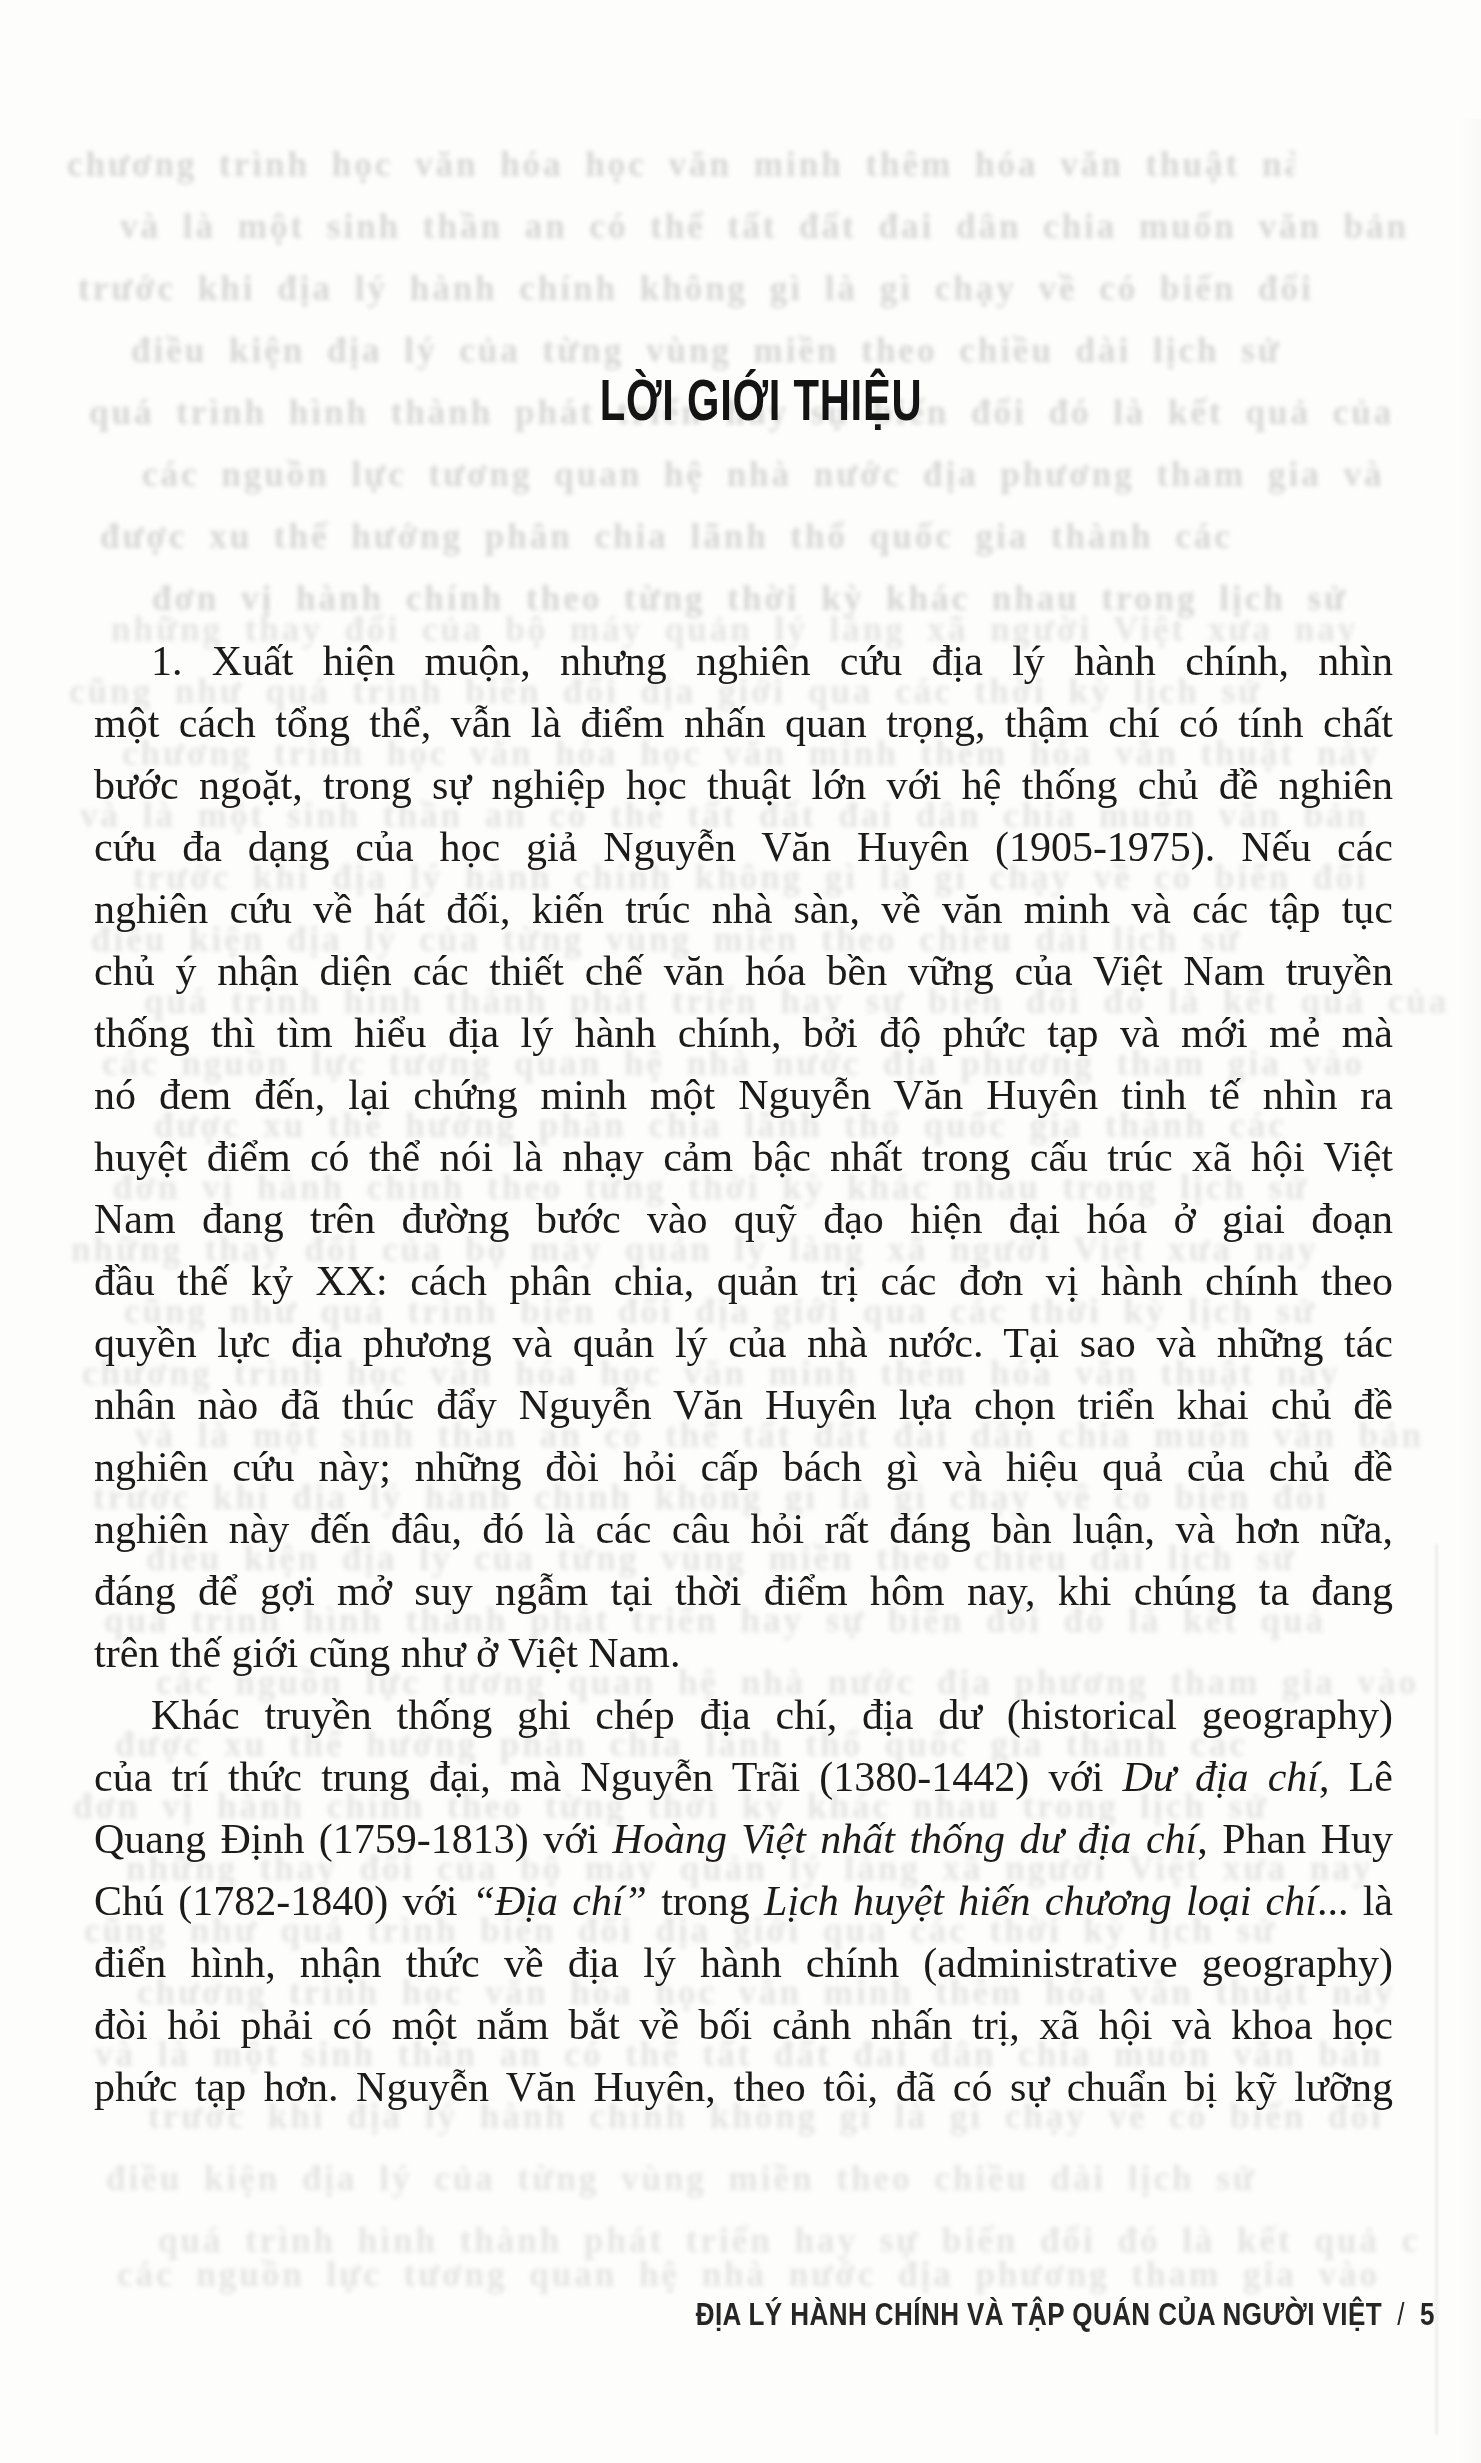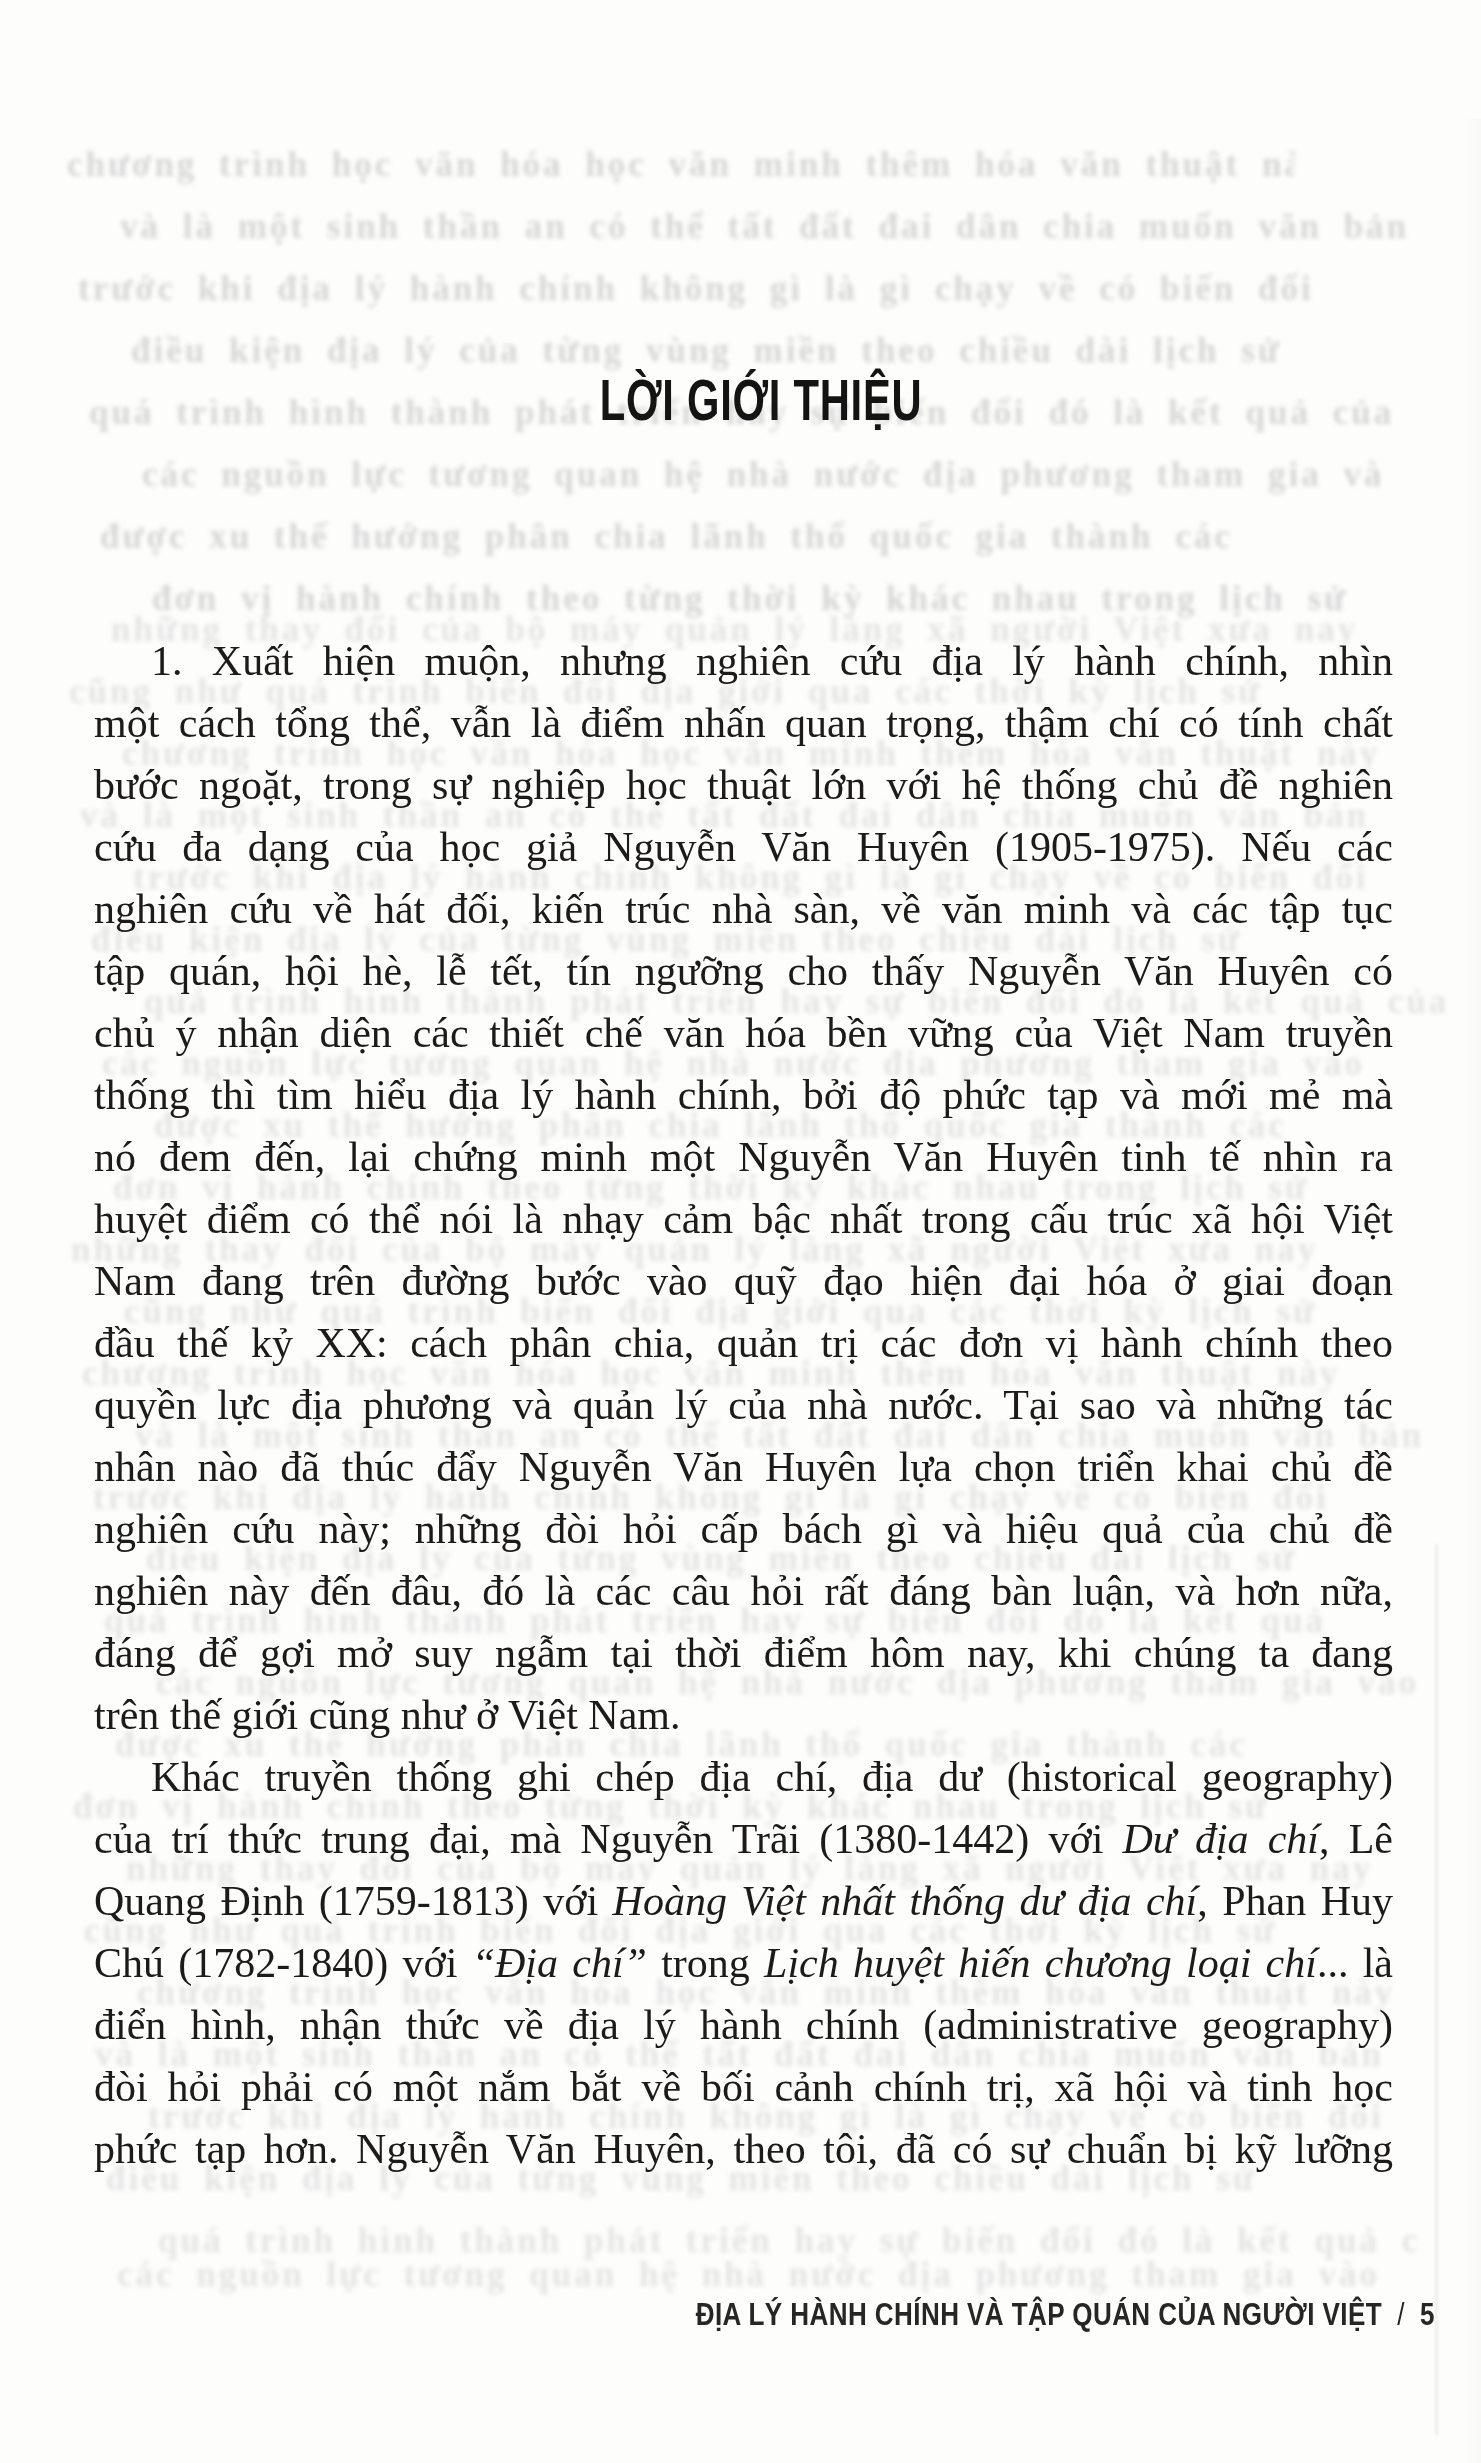--- a/index.html
+++ b/index.html
@@ -141,39 +141,38 @@
   <div class="title-wrap">
     <h1 class="title">LỜI GIỚI THIỆU</h1>
   </div>
 
   <div class="body-text" id="body-lines">
       <div class="line indent"><span>1. Xuất hiện muộn, nhưng nghiên cứu địa lý hành chính, nhìn</span></div>
       <div class="line"><span>một cách tổng thể, vẫn là điểm nhấn quan trọng, thậm chí có tính chất</span></div>
       <div class="line"><span>bước ngoặt, trong sự nghiệp học thuật lớn với hệ thống chủ đề nghiên</span></div>
       <div class="line"><span>cứu đa dạng của học giả Nguyễn Văn Huyên (1905-1975). Nếu các</span></div>
       <div class="line"><span>nghiên cứu về hát đối, kiến trúc nhà sàn, về văn minh và các tập tục</span></div>
-      <div class="line"><span>tập quán, hội hè, lễ tết, tín ngưỡng cho thấy Nguyễn Văn Huyên có</span></div>
       <div class="line"><span>chủ ý nhận diện các thiết chế văn hóa bền vững của Việt Nam truyền</span></div>
       <div class="line"><span>thống thì tìm hiểu địa lý hành chính, bởi độ phức tạp và mới mẻ mà</span></div>
       <div class="line"><span>nó đem đến, lại chứng minh một Nguyễn Văn Huyên tinh tế nhìn ra</span></div>
       <div class="line"><span>huyệt điểm có thể nói là nhạy cảm bậc nhất trong cấu trúc xã hội Việt</span></div>
       <div class="line"><span>Nam đang trên đường bước vào quỹ đạo hiện đại hóa ở giai đoạn</span></div>
       <div class="line"><span>đầu thế kỷ XX: cách phân chia, quản trị các đơn vị hành chính theo</span></div>
       <div class="line"><span>quyền lực địa phương và quản lý của nhà nước. Tại sao và những tác</span></div>
       <div class="line"><span>nhân nào đã thúc đẩy Nguyễn Văn Huyên lựa chọn triển khai chủ đề</span></div>
       <div class="line"><span>nghiên cứu này; những đòi hỏi cấp bách gì và hiệu quả của chủ đề</span></div>
       <div class="line"><span>nghiên này đến đâu, đó là các câu hỏi rất đáng bàn luận, và hơn nữa,</span></div>
       <div class="line"><span>đáng để gợi mở suy ngẫm tại thời điểm hôm nay, khi chúng ta đang</span></div>
       <div class="line end"><span>trên thế giới cũng như ở Việt Nam.</span></div>
       <div class="line indent"><span>Khác truyền thống ghi chép địa chí, địa dư (historical geography)</span></div>
       <div class="line"><span>của trí thức trung đại, mà Nguyễn Trãi (1380-1442) với </span><i>Dư địa chí</i><span>, Lê</span></div>
       <div class="line"><span>Quang Định (1759-1813) với </span><i>Hoàng Việt nhất thống dư địa chí</i><span>, Phan Huy</span></div>
       <div class="line"><span>Chú (1782-1840) với </span><i>“Địa chí”</i><span> trong </span><i>Lịch huyệt hiến chương loại chí</i><span>... là</span></div>
       <div class="line"><span>điển hình, nhận thức về địa lý hành chính (administrative geography)</span></div>
-      <div class="line"><span>đòi hỏi phải có một nắm bắt về bối cảnh chính trị, xã hội và tinh học</span></div>
+      <div class="line"><span>đòi hỏi phải có một nắm bắt về bối cảnh nhấn trị, xã hội và khoa học</span></div>
       <div class="line"><span>phức tạp hơn. Nguyễn Văn Huyên, theo tôi, đã có sự chuẩn bị kỹ lưỡng</span></div>
     </div>
 
   <div class="footer">
     <span>ĐỊA LÝ HÀNH CHÍNH VÀ TẬP QUÁN CỦA NGƯỜI VIỆT</span><span class="sep">/</span><span class="pgnum">5</span>
   </div>
 
   <div class="edge-shade"></div>
   <div class="edge-streak"></div>
 

